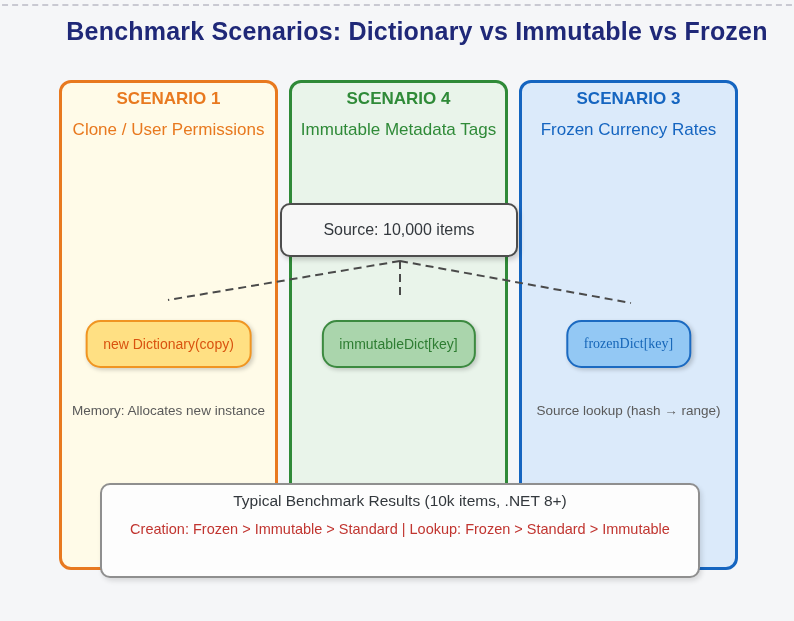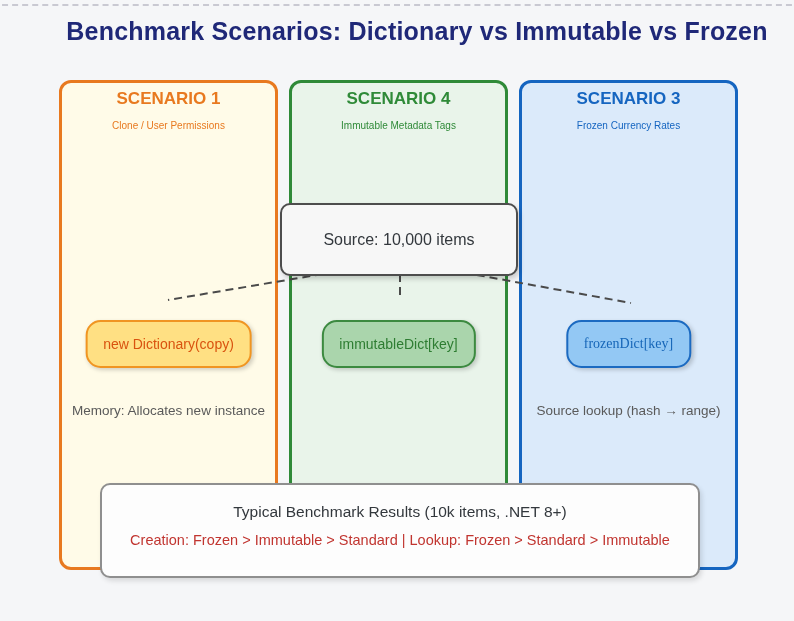--- a/index.html
+++ b/index.html
@@ -17,41 +17,41 @@
   .dashed-frame{position:absolute;left:-8px;right:-8px;top:4px;height:300px;
     border-top:2px dashed var(--dash-frame);}
   .title{position:absolute;top:17px;left:0;width:100%;text-align:center;
     font-size:25px;font-weight:bold;color:var(--navy);letter-spacing:.2px;padding-left:40px;}
   .card{position:absolute;top:80px;width:219px;height:490px;border-radius:12px;
     border:3px solid;padding-top:6px;text-align:center;}
   .card-1{left:59px;background:var(--s1-card-bg);border-color:var(--s1-accent);}
   .card-2{left:289px;background:var(--s2-card-bg);border-color:var(--s2-accent);}
   .card-3{left:519px;background:var(--s3-card-bg);border-color:var(--s3-accent);}
   .card-title{font-size:17px;font-weight:bold;margin-bottom:11px;}
-  .card-subtitle{font-size:10px;}
+  .card-subtitle{font-size:17px;}
   .card-1 .card-title,.card-1 .card-subtitle{color:var(--s1-accent);}
   .card-2 .card-title,.card-2 .card-subtitle{color:var(--s2-accent);}
   .card-3 .card-title,.card-3 .card-subtitle{color:var(--s3-accent);}
   .pill{position:absolute;top:237px;left:50%;transform:translateX(-50%);
     white-space:nowrap;font-size:14px;padding:14px 16px;border-radius:15px;
     border:2px solid;box-shadow:2px 2px 4px rgba(0,0,0,.18);}
   .card-1 .pill{background:var(--s1-pill-bg);border-color:var(--s1-pill-border);color:var(--s1-pill-text);}
   .card-2 .pill{background:var(--s2-pill-bg);border-color:var(--s2-pill-border);color:var(--s2-pill-text);}
   .card-3 .pill{background:var(--s3-pill-bg);border-color:var(--s3-pill-border);color:var(--s3-pill-text);font-family:Liberation Serif, serif;}
   .note{position:absolute;top:320px;left:0;width:100%;text-align:center;
     font-size:13.5px;color:var(--note-text);}
   .connectors{position:absolute;left:0;top:0;width:794px;height:621px;pointer-events:none;}
-  .source-box{position:absolute;left:280px;top:203px;width:238px;height:73px;
+  .source-box{position:absolute;left:280px;top:203px;width:238px;height:54px;
     background:var(--box-bg);border:2px solid var(--box-border);border-radius:10px;
     display:flex;align-items:center;justify-content:center;
     box-shadow:2px 3px 5px rgba(0,0,0,.18);font-size:16px;color:var(--box-text);}
   .results-box{position:absolute;left:100px;top:483px;width:600px;height:95px;
     background:#fdfdfd;border:2px solid var(--results-border);border-radius:10px;
     text-align:center;box-shadow:2px 3px 5px rgba(0,0,0,.12);}
-  .results-title{margin-top:18px;font-size:15.5px;color:var(--box-text);}
+  .results-title{margin-top:7px;font-size:15.5px;color:var(--box-text);}
   .results-detail{margin-top:11px;font-size:14.5px;color:var(--red);}
 </style>
 </head>
 <body>
 
 <div class="canvas">
 
   <div class="dashed-frame"></div>
 
   <h1 class="title">Benchmark Scenarios: Dictionary vs Immutable vs Frozen</h1>

